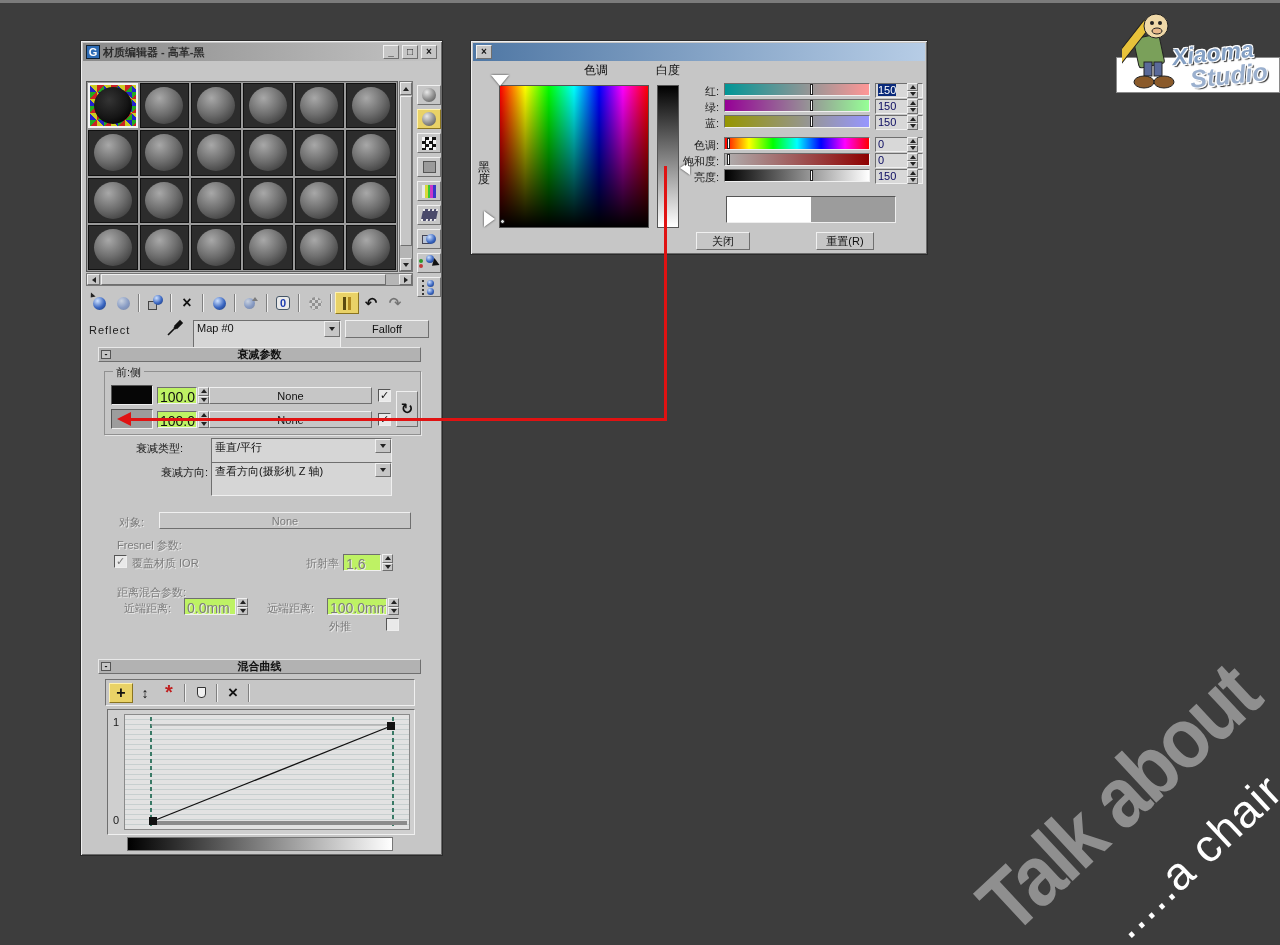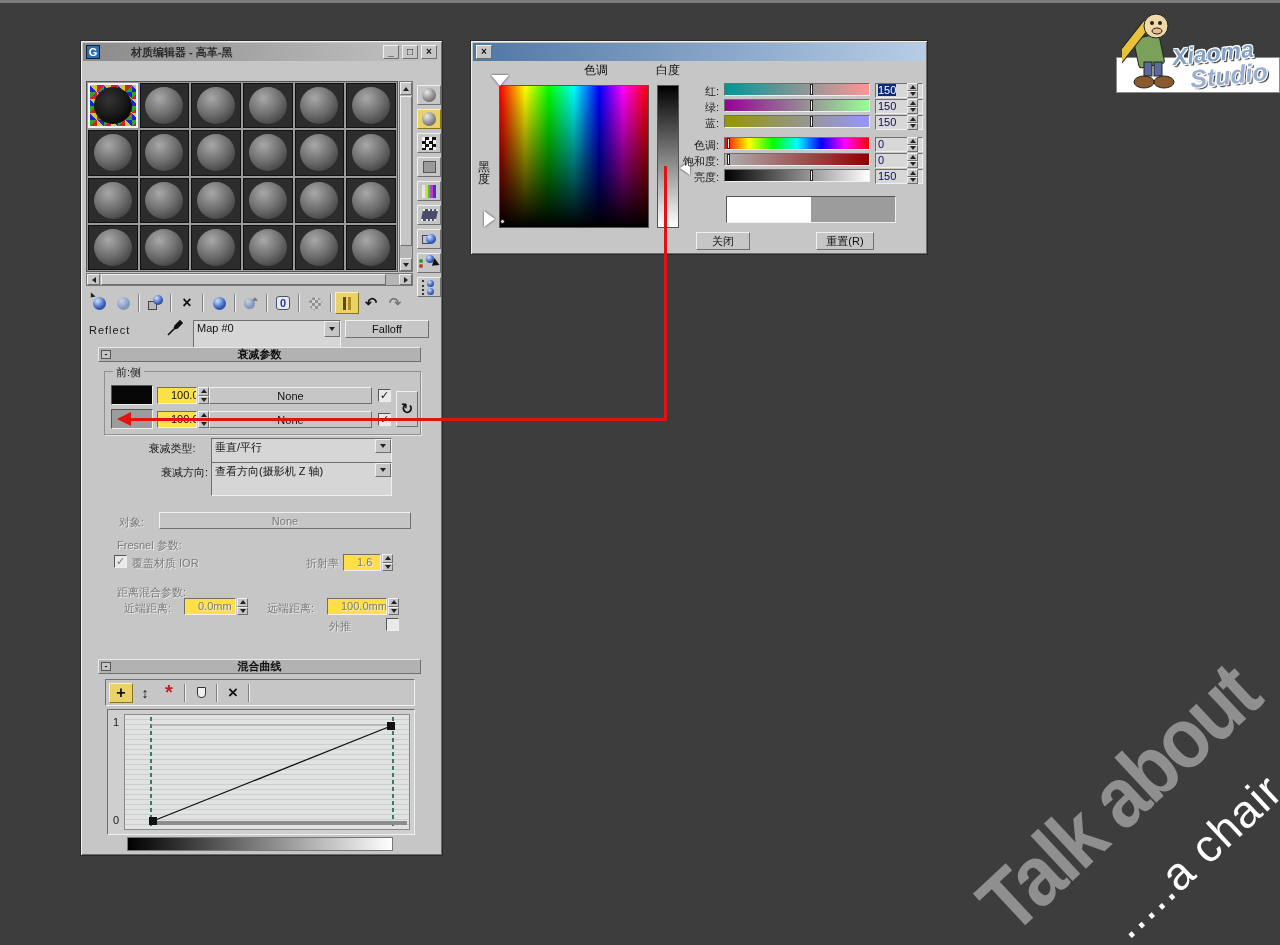--- a/index.html
+++ b/index.html
@@ -6,21 +6,21 @@
   html,body { width:1280px; height:945px; overflow:hidden; }
   body { background:#3d3d3d; font-family:"Liberation Sans","DejaVu Sans",sans-serif; font-size:11px; color:#111; }
   .abs { position:absolute; }
   .win { position:absolute; background:#c6c6c6; border:1px solid #2a2a2a;
          box-shadow: inset 1px 1px 0 #efefef, inset -1px -1px 0 #6b6b6b; }
   .raised { border:1px solid; border-color:#f0f0f0 #6f6f6f #6f6f6f #f0f0f0; background:#c6c6c6; }
   .sunken { border:1px solid; border-color:#6f6f6f #f0f0f0 #f0f0f0 #6f6f6f; }
   .titlebar { position:absolute; left:2px; top:2px; right:2px; height:18px; display:flex; align-items:center; padding:0 3px; gap:3px; }
   .tb-gray { background:linear-gradient(90deg,#8a8a8a,#c4c4c4); color:#2e2e2e; }
   .tb-blue { background:linear-gradient(90deg,#4f77a4,#b7cde6); color:#0a1630; }
-  .title-txt { font-weight:bold; font-size:11px; flex:1; white-space:nowrap; overflow:hidden;margin-left:28px; }
+  .title-txt { font-weight:bold; font-size:11px; flex:1; white-space:nowrap; overflow:hidden; }
   .winbtn { width:16px; height:14px; font-size:10px; line-height:11px; text-align:center; font-weight:bold; color:#111; }
   .applogo { width:14px; height:14px; background:#2e6cb5; color:#fff; font-weight:bold; font-size:11px; line-height:13px; text-align:center; border:1px solid #123; }
   .menubar { position:absolute; left:2px; top:20px; right:2px; height:19px; display:flex; align-items:center; gap:18px; padding-left:8px; }
   .menu-item { color:#1a1a1a; }
   
   .slotwrap { position:absolute; left:5px; top:40px; width:312px; height:191px; background:#9a9a9a; border:1px solid #555; }
   .slotgrid { position:absolute; inset:1px; display:grid; grid-template-columns:repeat(6,1fr); grid-template-rows:repeat(4,1fr); gap:2px; background:#9a9a9a; }
   .slot { background:#2c2c2c; border:1px solid #101010; display:flex; align-items:center; justify-content:center; }
   .sphere { width:38px; height:37px; border-radius:50%;
             background:radial-gradient(circle at 38% 30%, #a8a8a8, #6e6e6e 48%, #3c3c3c 85%, #2e2e2e); }
@@ -38,21 +38,21 @@
   .t-right { border-top:3px solid transparent; border-bottom:3px solid transparent; border-left:4px solid #222; }
   
   .icol-btn { position:absolute; width:24px; height:20px; display:flex; align-items:center; justify-content:center; }
   .tb-btn { width:24px; height:22px; display:flex; align-items:center; justify-content:center; position:relative; }
   .ball { width:13px; height:13px; border-radius:50%; background:radial-gradient(circle at 35% 30%, #cfe2ff, #3a66c0 55%, #15306e); display:inline-block; }
   .ball-gray { width:14px; height:14px; border-radius:50%; background:radial-gradient(circle at 35% 30%, #e8e8e8, #8c8c8c 55%, #4a4a4a); display:inline-block; }
   .grayed { opacity:.45; }
   .active-yellow { background:#e9d267 !important; border-color:#fff2b0 #8a7420 #8a7420 #fff2b0 !important; }
   .sep { width:2px; height:18px; border-left:1px solid #808080; border-right:1px solid #efefef; margin:0 3px; }
   
-  .field { position:absolute; background:#fde047; border:1px solid; border-color:#6f6f6f #f0f0f0 #f0f0f0 #6f6f6f; font-size:11px; padding:1px 13px; color:#101010; white-space:nowrap; overflow:hidden; }
+  .field { position:absolute; background:#bef264; border:1px solid; border-color:#6f6f6f #f0f0f0 #f0f0f0 #6f6f6f; font-size:14px; padding:1px 2px; color:#101010; white-space:nowrap; overflow:hidden; }
   .spn { position:absolute; width:11px; display:flex; flex-direction:column; }
   .spn > div { flex:1; display:flex; align-items:center; justify-content:center; }
   .pbtn { position:absolute; display:flex; align-items:center; justify-content:center; font-size:11px; color:#101010; }
   .cb { position:absolute; width:13px; height:13px; background:#e9e9e9; border:1px solid; border-color:#555 #eee #eee #555; font-size:11px; line-height:11px; text-align:center; color:#111; }
   .lbl { position:absolute; color:#1a1a1a; white-space:nowrap; }
   .dis { color:#7c7c7c; text-shadow:1px 1px 0 #e9e9e9; }
   .dd { position:absolute; height:34px; background:#d6d6d6; border:1px solid; border-color:#6f6f6f #f0f0f0 #f0f0f0 #6f6f6f; }
   .dd-txt { position:absolute; left:3px; top:1px; right:18px; font-size:11px; white-space:nowrap; overflow:hidden; }
   .dd-btn { position:absolute; right:0; top:0; width:16px; height:14px; display:flex; align-items:center; justify-content:center; }
   .rollh { position:absolute; height:15px; background:#b2b2b2; border:1px solid; border-color:#e8e8e8 #6f6f6f #6f6f6f #e8e8e8; font-weight:bold; text-align:center; font-size:11px; line-height:13px; color:#111; }
@@ -313,21 +313,21 @@
     <div class="raised">
         <span class="tri t-up"></span>
       </div>
     <div class="raised">
         <span class="tri t-down"></span>
       </div>
   </div>
   <div class="pbtn raised" style="left:128px;top:370px;width:163px;height:17px;">None</div>
   <div class="cb" style="left:297px;top:372px;">✓</div>
 
-  <span class="lbl" style="left:55px;top:400px;width:72px;text-align:center;">衰减类型:</span>
+  <span class="lbl" style="left:55px;top:400px;width:72px;text-align:left;">衰减类型:</span>
   <div class="dd" style="left:130px;top:397px;width:181px;">
     <span class="dd-txt">垂直/平行</span>
     <div class="dd-btn raised">
         <span class="tri t-down"></span>
       </div>
   </div>
   <span class="lbl" style="left:55px;top:424px;width:72px;text-align:right;">衰减方向:</span>
   <div class="dd" style="left:130px;top:421px;width:181px;">
     <span class="dd-txt">查看方向(摄影机 Z 轴)</span>
     <div class="dd-btn raised">

